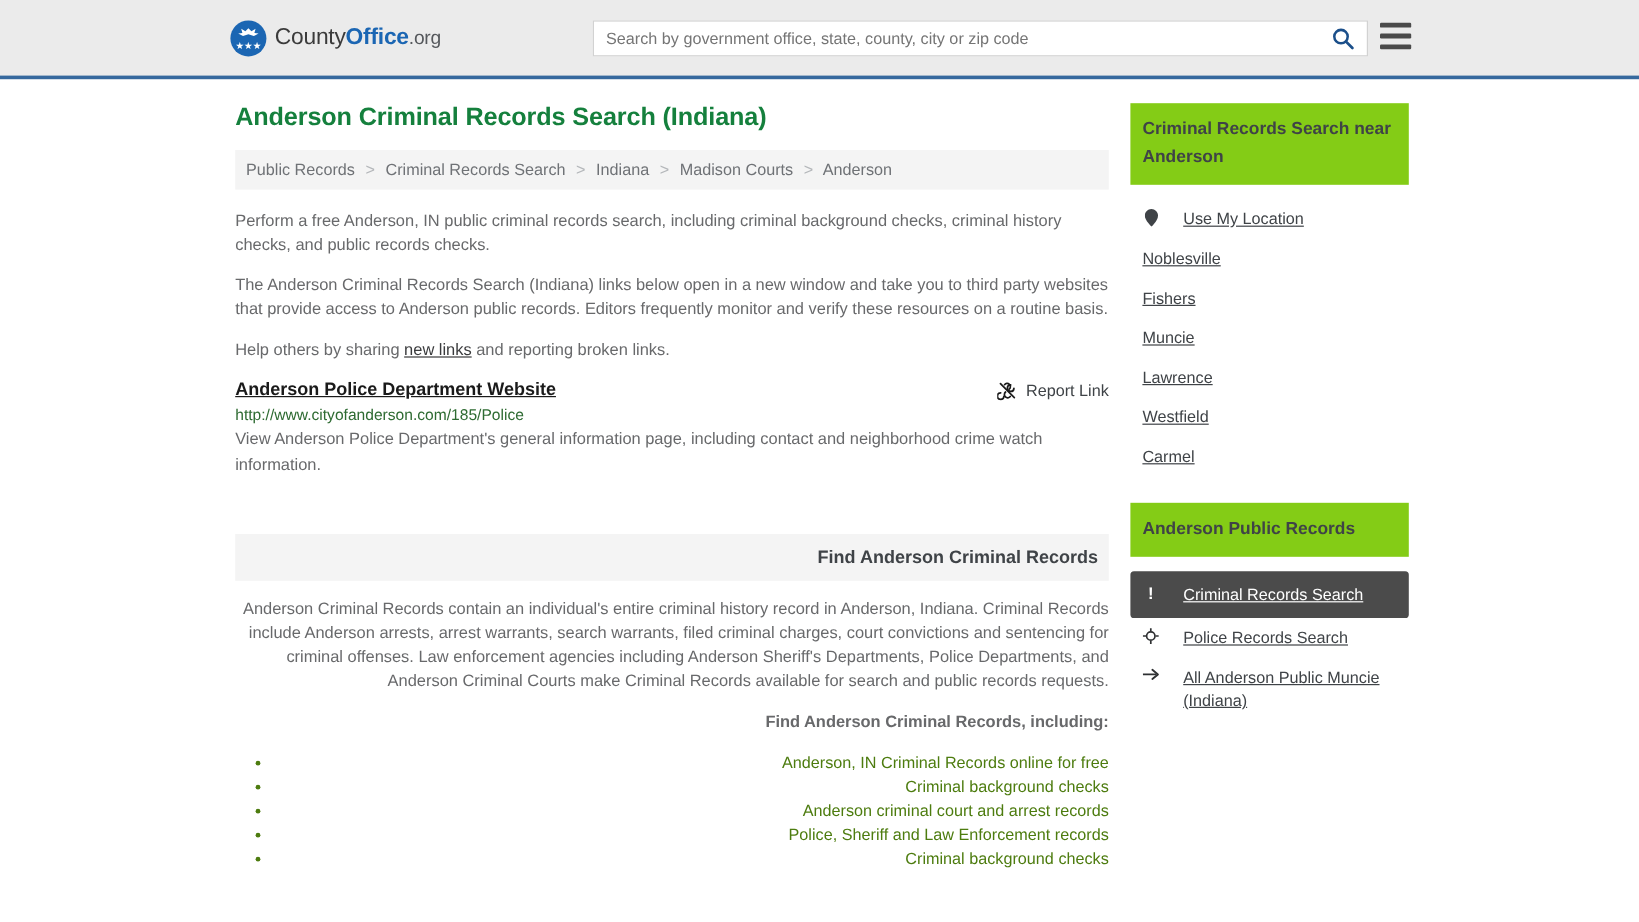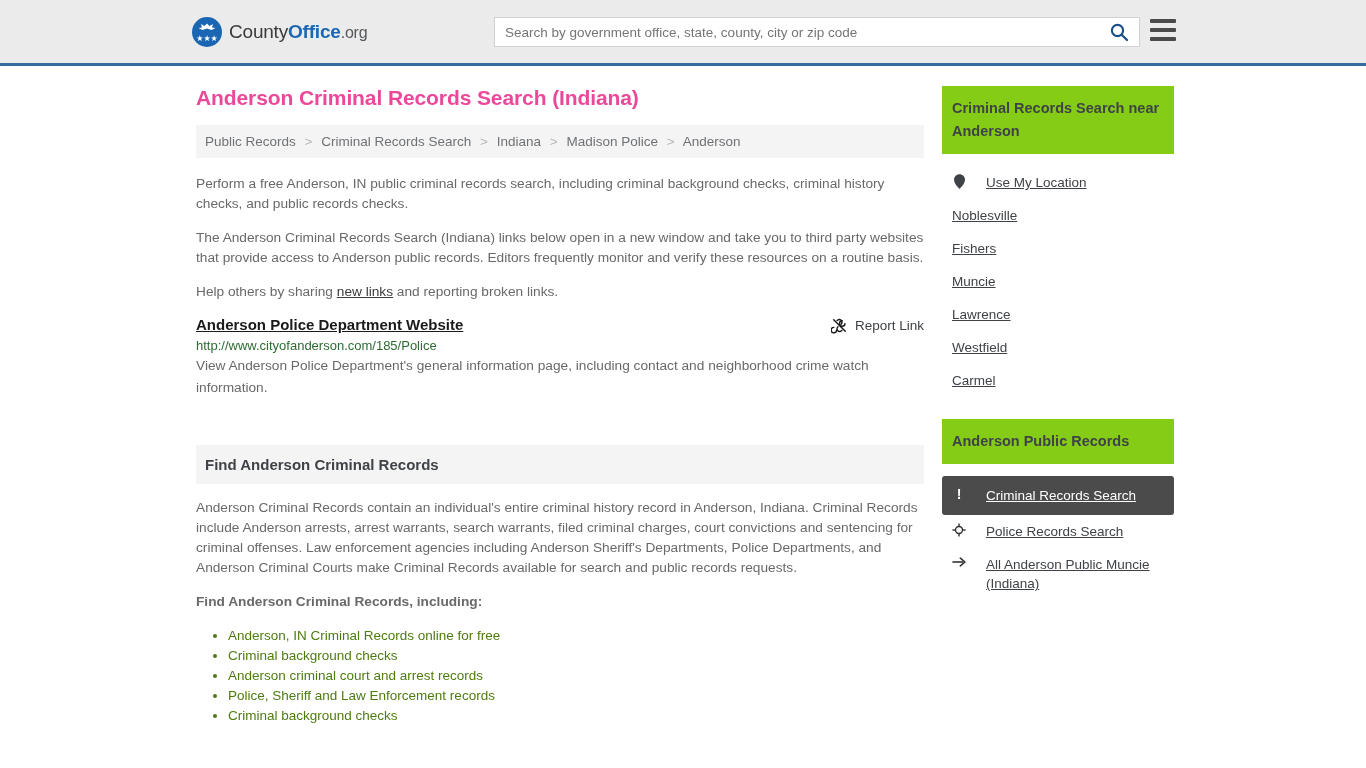--- a/index.html
+++ b/index.html
@@ -119,21 +119,21 @@
     margin-left: 196px;
     display: flex;
     gap: 18px;
     padding-top: 20px;
   }
   .main-col { width: 728px; flex: 0 0 728px; }
   .side-col { width: 232px; flex: 0 0 232px; }
 
   h1.page-title {
     font-size: 21px;
-    color: #ec4899;
+    color: #15803d;
     font-weight: bold;
     margin: 0 0 15px 0;
     letter-spacing: -0.1px;
   }
 
   .breadcrumb {
     background: #f4f4f4;
     padding: 9px 9px 9px 9px;
     font-size: 13.5px;
     color: #6f7276;
@@ -186,21 +186,21 @@
     margin-top: 4px;
   }
   .record-desc {
     font-size: 13.7px;
     line-height: 22px;
     color: #68696b;
     margin-top: 2px;
   }
 
   
-  .section { margin-top: 46px; }
+  .section { margin-top: 46px; text-align: right; }
   .section-head {
     background: #f4f4f4;
     padding: 11px 9px;
     font-size: 15px;
     font-weight: bold;
     color: #3f4347;
   }
   .section-body { padding-top: 14px; }
   .section-body p {
     font-size: 13.7px;
@@ -309,21 +309,21 @@
 
       <h1 class="page-title">Anderson Criminal Records Search (Indiana)</h1>
 
       <div class="breadcrumb">
         <a href="#">Public Records</a>
         <span class="sep">&gt;</span>
         <a href="#">Criminal Records Search</a>
         <span class="sep">&gt;</span>
         <a href="#">Indiana</a>
         <span class="sep">&gt;</span>
-        <a href="#">Madison Police</a>
+        <a href="#">Madison Courts</a>
         <span class="sep">&gt;</span>
         <a href="#">Anderson</a>
       </div>
 
       <p class="body-text">Perform a free Anderson, IN public criminal records search, including criminal background checks, criminal history checks, and public records checks.</p>
       <p class="body-text">The Anderson Criminal Records Search (Indiana) links below open in a new window and take you to third party websites that provide access to Anderson public records. Editors frequently monitor and verify these resources on a routine basis.</p>
       <p class="body-text"><span>Help others by sharing </span><a href="#">new links</a><span> and reporting broken links.</span></p>
 
       <div class="record">
         <div class="record-head">

